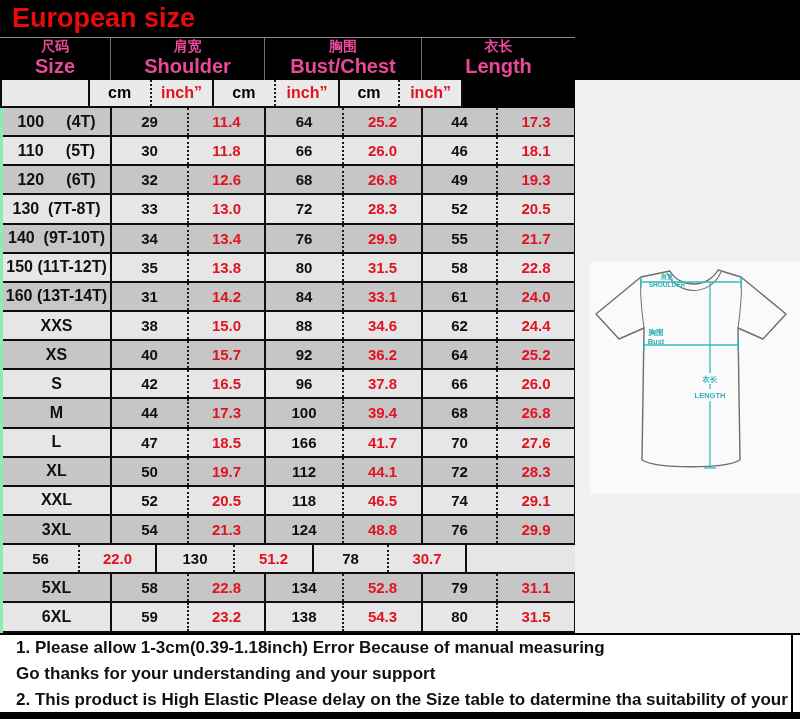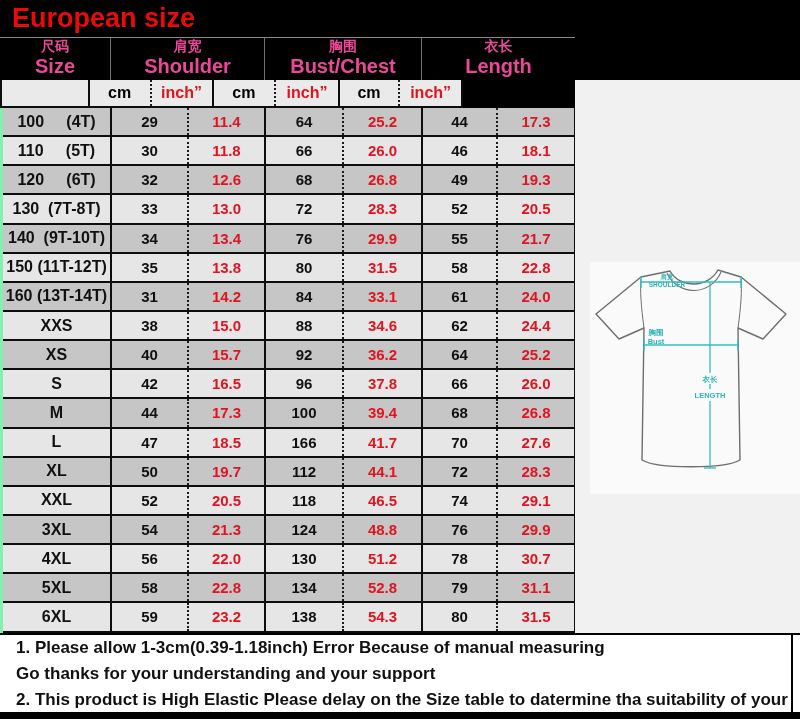--- a/index.html
+++ b/index.html
@@ -227,21 +227,20 @@
       <div class="cell c-size w-size b-solid">3XL</div>
       <div class="cell w-cm1 b-dot">54</div>
       <div class="cell w-in1 b-solid val-in">21.3</div>
       <div class="cell w-cm2 b-dot">124</div>
       <div class="cell w-in2 b-solid val-in">48.8</div>
       <div class="cell w-cm3 b-dot">76</div>
       <div class="cell w-in3 b-solid val-in">29.9</div>
     </div>
 
     <div class="trow">
-      <div class="cell c-size w-size b-solid">4XL</div>
       <div class="cell w-cm1 b-dot">56</div>
       <div class="cell w-in1 b-solid val-in">22.0</div>
       <div class="cell w-cm2 b-dot">130</div>
       <div class="cell w-in2 b-solid val-in">51.2</div>
       <div class="cell w-cm3 b-dot">78</div>
       <div class="cell w-in3 b-solid val-in">30.7</div>
     </div>
 
     <div class="trow">
       <div class="cell c-size w-size b-solid">5XL</div>

